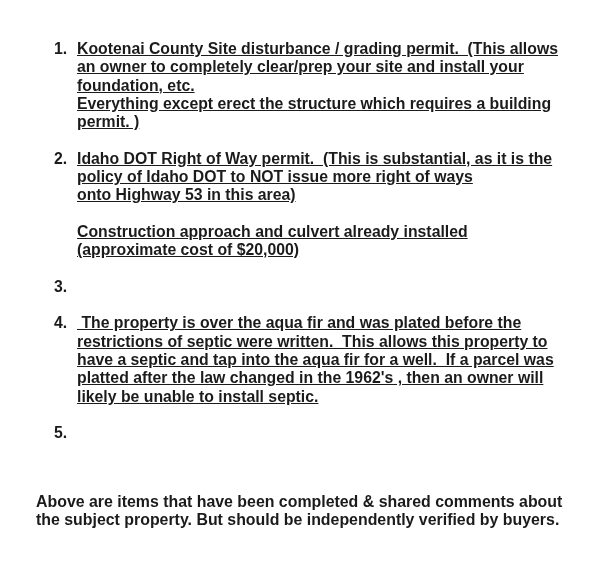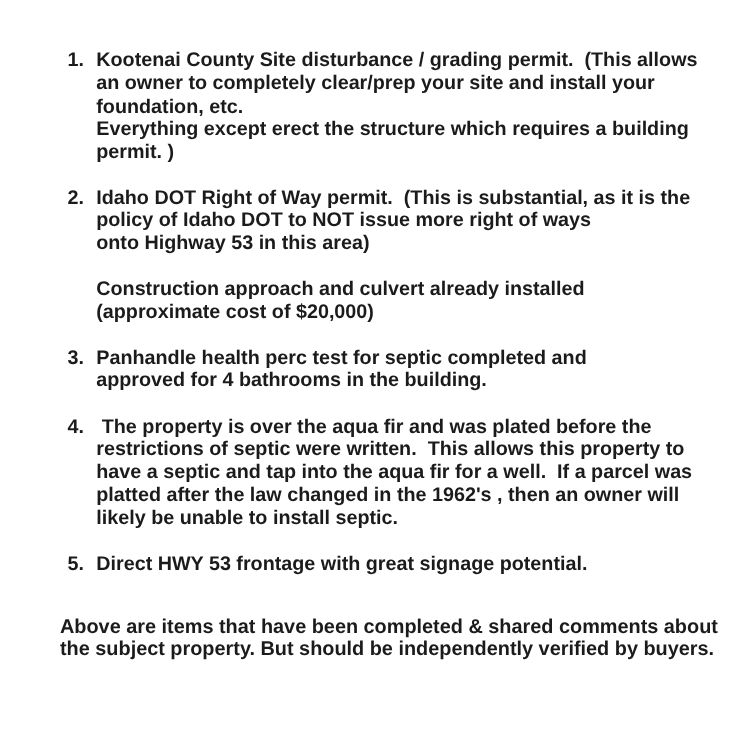--- a/index.html
+++ b/index.html
@@ -32,29 +32,29 @@
   .list-item:last-child {
     margin-bottom: 0;
   }
   .item-number {
     flex: 0 0 23px;
     width: 23px;
     white-space: pre;
   }
   .item-text {
     white-space: pre;
+    text-decoration: underline;
   }
   .footer-note {
     position: absolute;
     left: 36px;
     top: 493px;
     font-size: 15.9px;
     line-height: 18.3px;
     white-space: pre;
-    margin-left: 12px;
   }
 </style>
 </head>
 <body>
 
 <div class="page">
 
   <div class="numbered-list">
 
     <div class="list-item">
@@ -71,36 +71,33 @@
       <div class="item-text">Idaho DOT Right of Way permit.  (This is substantial, as it is the
 policy of Idaho DOT to NOT issue more right of ways
 onto Highway 53 in this area)
 
 Construction approach and culvert already installed
 (approximate cost of $20,000)</div>
     </div>
 
     <div class="list-item">
       <span class="item-number">3.</span>
-      <div class="item-text">Panhandle health perc test for septic completed and
-approved for 4 bathrooms in the building.</div>
     </div>
 
     <div class="list-item">
       <span class="item-number">4.</span>
       <div class="item-text"> The property is over the aqua fir and was plated before the
 restrictions of septic were written.  This allows this property to
 have a septic and tap into the aqua fir for a well.  If a parcel was
 platted after the law changed in the 1962's , then an owner will
 likely be unable to install septic.</div>
     </div>
 
     <div class="list-item">
       <span class="item-number">5.</span>
-      <div class="item-text">Direct HWY 53 frontage with great signage potential.</div>
     </div>
 
   </div>
 
   <div class="footer-note">Above are items that have been completed &amp; shared comments about
 the subject property. But should be independently verified by buyers.</div>
 
 </div>
 
 </body></html>

